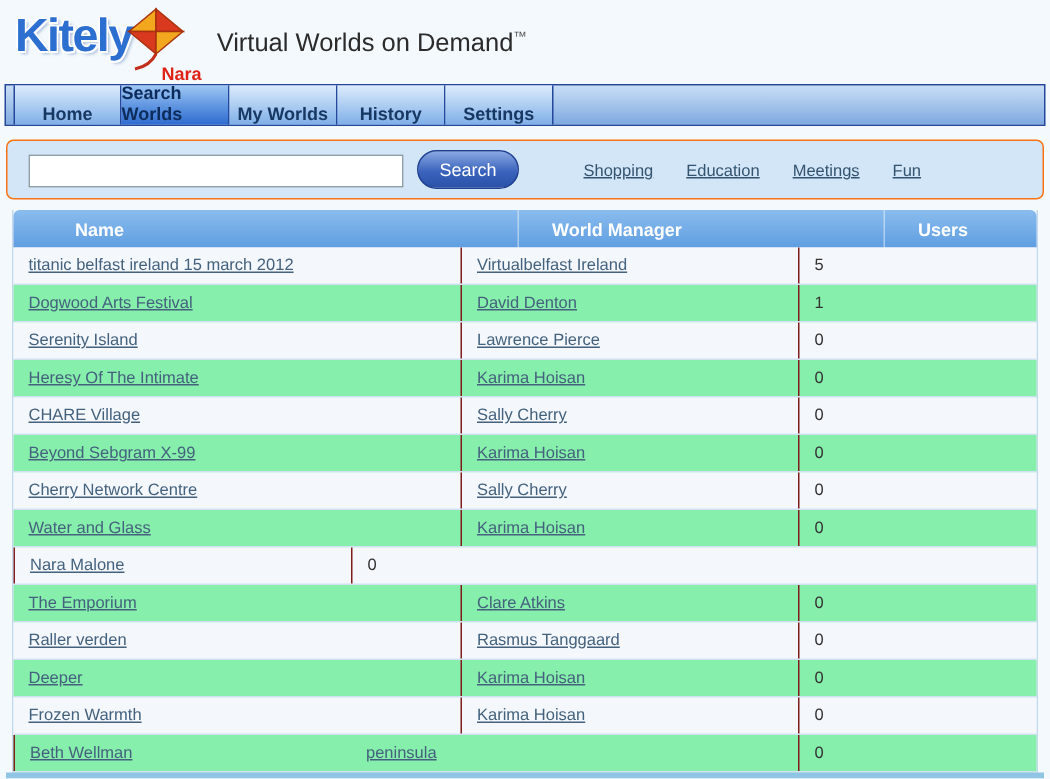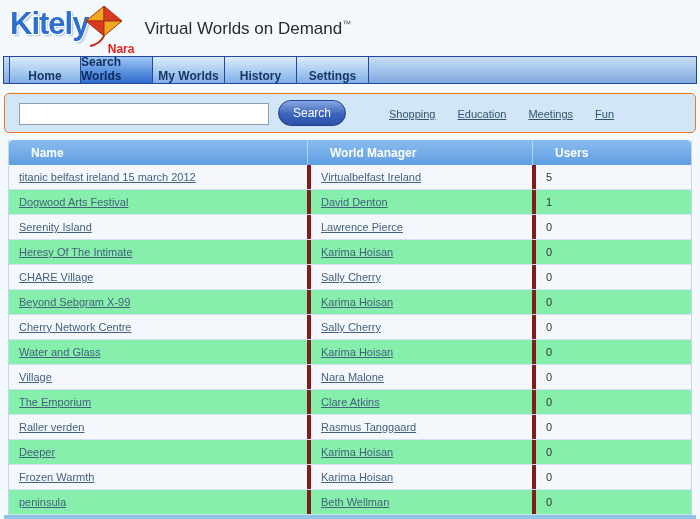--- a/index.html
+++ b/index.html
@@ -133,35 +133,35 @@
   }
   .t-header {
     display: flex;
     height: 25px;
     background: linear-gradient(to bottom, #8abcee, #5f9ee1);
     border-radius: 4px 4px 0 0;
     color: #ffffff;
     font-size: 12px;
     font-weight: bold;
   }
-  .t-header .cell { display: flex; align-items: center; padding-left: 22px; }
+  .t-header .cell { display: flex; align-items: center; padding-left: 22px; margin-left: 19px; }
   .t-header .cell + .cell { border-left: 1px solid rgba(255,255,255,0.45); }
   .row {
     display: flex;
     height: 25px;
     border-bottom: 1px solid #d2e1f1;
     font-size: 11px;
   }
   .row.odd  { background: #f4f8fd; }
   .row.even { background: #86efac; }
   .cell { display: flex; align-items: center; padding-left: 10px; }
   .col-name    { width: 298px; flex: 0 0 auto; }
   .col-manager { width: 225px; flex: 0 0 auto; }
   .col-users   { flex: 1; }
-  .row .col-manager, .row .col-users { border-left: 4px solid #7f1d1d; }
+  .row .col-manager, .row .col-users { border-left: 1px solid #7f1d1d; }
   .row a {
     color: #44617d;
     text-decoration: underline;
     cursor: pointer;
   }
   .users-val { color: #333333; }
 
   .footer-strip {
     position: absolute;
     left: 4px; bottom: 0;
@@ -307,23 +307,20 @@
           <a>Water and Glass</a>
         </div>
     <div class="cell col-manager">
           <a>Karima Hoisan</a>
         </div>
     <div class="cell col-users">
           <span class="users-val">0</span>
         </div>
   </div>
       <div class="row odd">
-    <div class="cell col-name">
-          <a>Village</a>
-        </div>
     <div class="cell col-manager">
           <a>Nara Malone</a>
         </div>
     <div class="cell col-users">
           <span class="users-val">0</span>
         </div>
   </div>
       <div class="row even">
     <div class="cell col-name">
           <a>The Emporium</a>
@@ -362,26 +359,26 @@
           <a>Frozen Warmth</a>
         </div>
     <div class="cell col-manager">
           <a>Karima Hoisan</a>
         </div>
     <div class="cell col-users">
           <span class="users-val">0</span>
         </div>
   </div>
       <div class="row even">
+    <div class="cell col-manager">
+          <a>Beth Wellman</a>
+        </div>
     <div class="cell col-name">
           <a>peninsula</a>
         </div>
-    <div class="cell col-manager">
-          <a>Beth Wellman</a>
-        </div>
     <div class="cell col-users">
           <span class="users-val">0</span>
         </div>
   </div>
     </div>
 </div>
 
 <div class="footer-strip"></div>
 
 </body></html>

